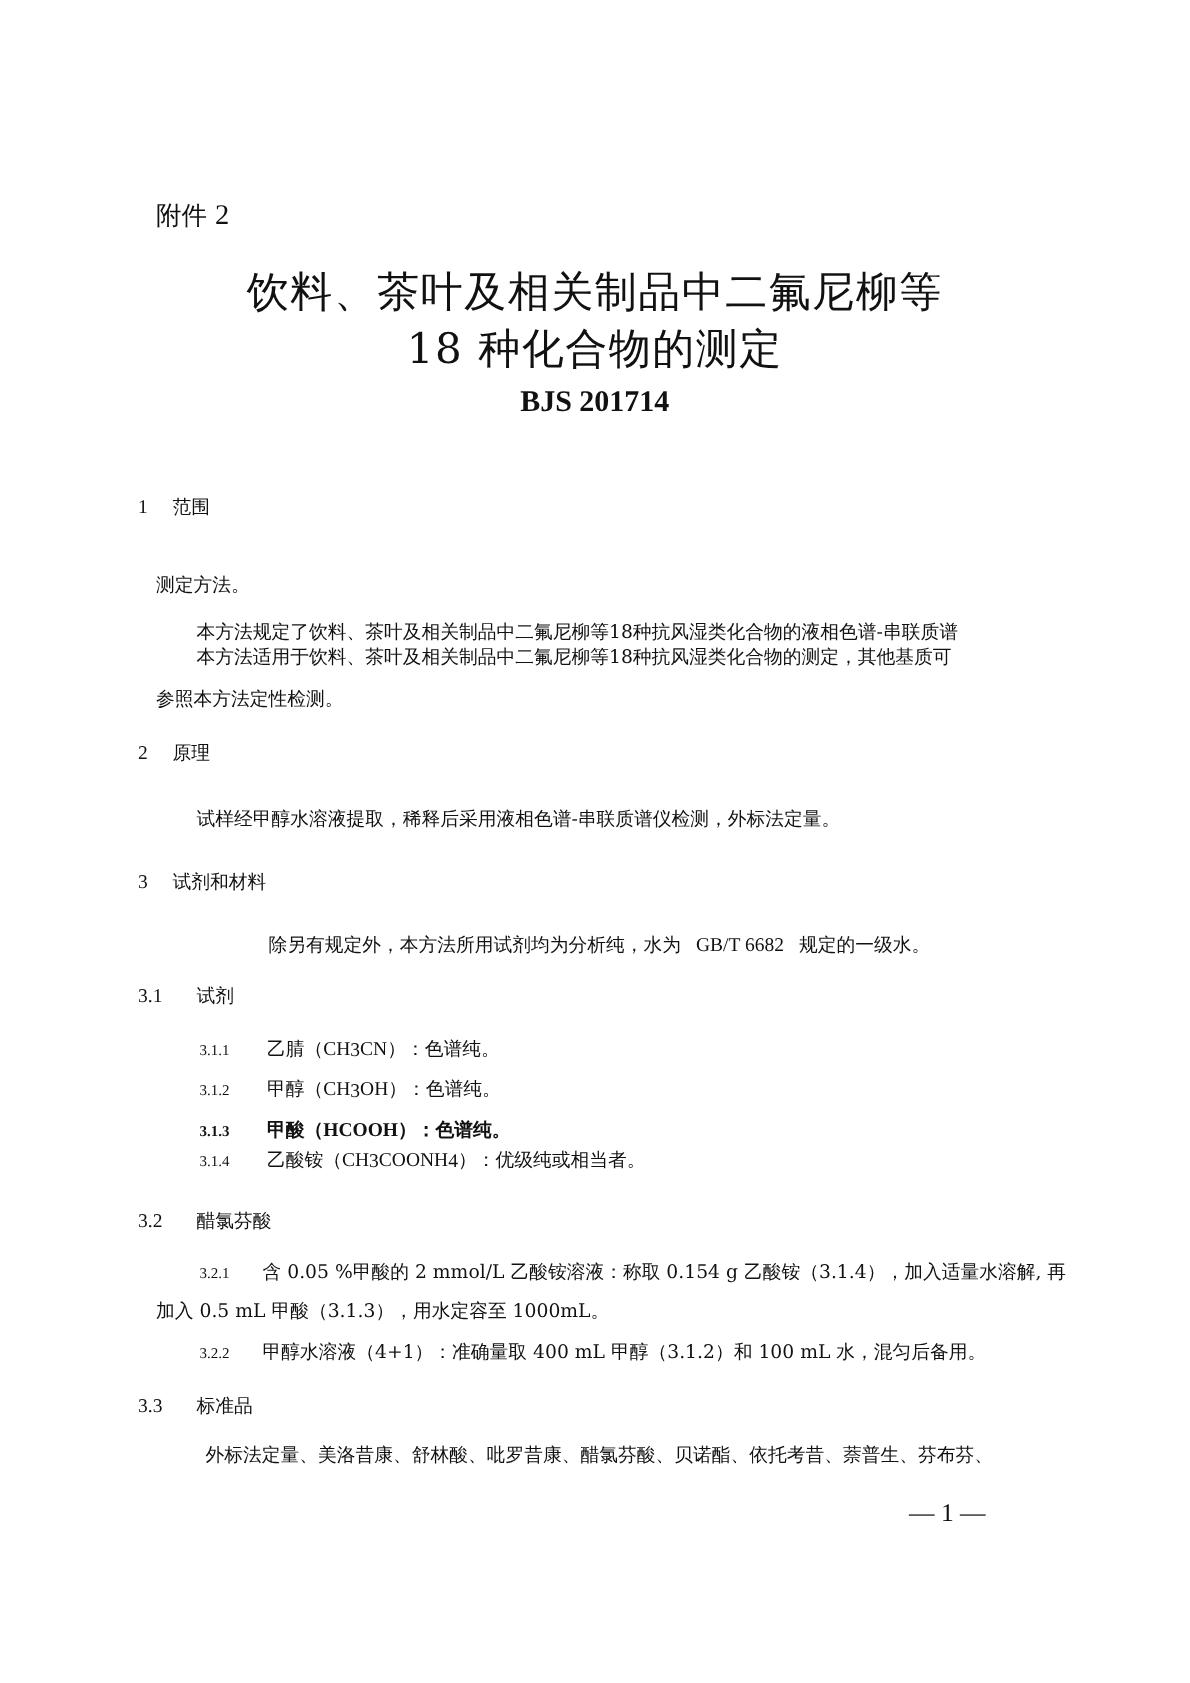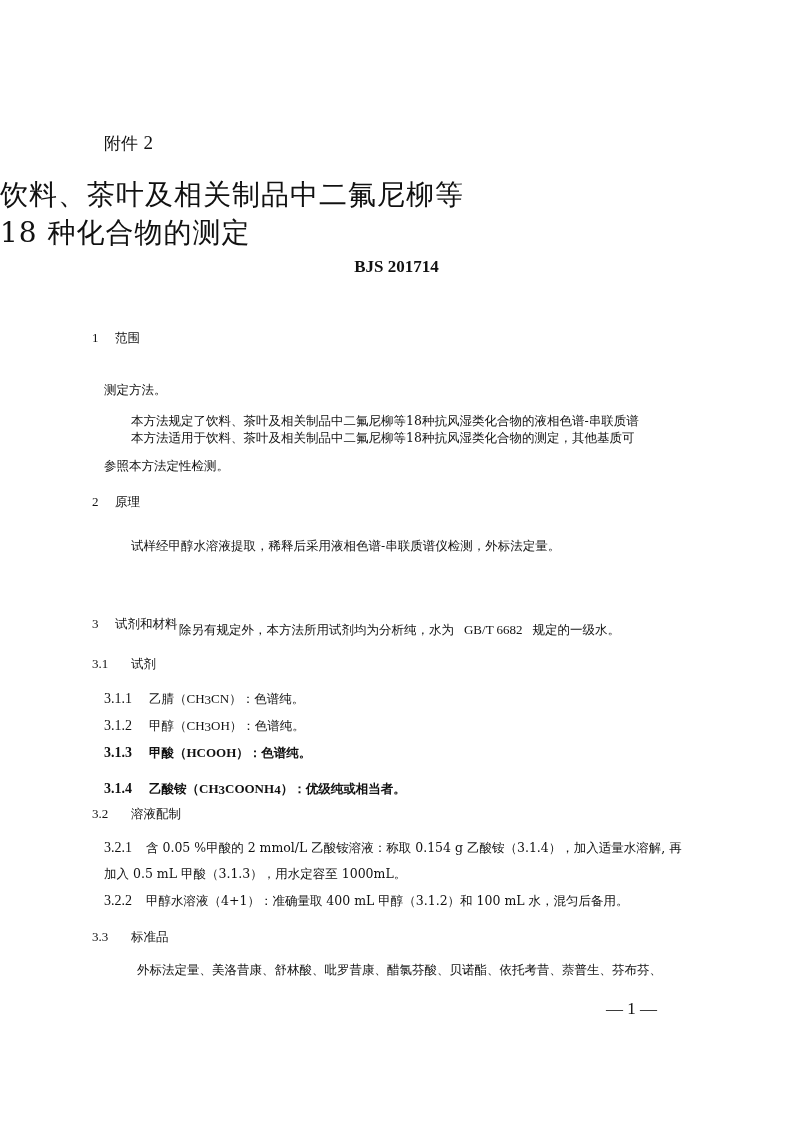--- a/index.html
+++ b/index.html
@@ -1,30 +1,30 @@
 <!DOCTYPE html>
 <html><head>
 <meta charset="utf-8">
 <style>
   html, body { margin: 0; padding: 0; background: #ffffff; }
   body { width: 793px; height: 1122px; position: relative; overflow: hidden; color: #111; font-family: "DejaVu Serif", "Liberation Serif", serif; }
   .abs { position: absolute; white-space: nowrap; }
   .attach { left: 104px; top: 132px; font-size: 17px; font-family: "DejaVu Sans", "Liberation Sans", sans-serif; }
   .attach .num { font-family: "Liberation Serif", serif; font-size: 19px; }
-  .title { left: 0; width: 793px; font-size: 28px; font-family: "DejaVu Serif", serif; letter-spacing: 1px; }
+  .title { left: 0; width: 793px; text-align: center; font-size: 28px; font-family: "DejaVu Serif", serif; letter-spacing: 1px; }
   .t1 { top: 176px; }
   .t2 { top: 214px; }
-  .code { left: 0; width: 793px; top: 257px; text-align: center; font-size: 17px; font-weight: bold; font-family: "Liberation Serif", serif; }
+  .code { left: 0; width: 793px; top: 257px; text-align: center; font-size: 20px; font-weight: bold; font-family: "Liberation Serif", serif; }
   .h { left: 92px; font-size: 12.5px; font-family: "DejaVu Sans", "Liberation Sans", sans-serif; }
   .h .n { font-family: "Liberation Serif", serif; display: inline-block; min-width: 19px; font-size: 13px; }
   .h .n2 { min-width: 35px; }
   .p { left: 104px; font-size: 12.5px; font-family: "DejaVu Serif", serif; }
   .indent { left: 131px; }
   .latin { font-family: "Liberation Serif", serif; font-size: 13px; }
-  .item .n { font-family: "Liberation Serif", serif; display: inline-block; min-width: 45px; font-size: 14px; }
+  .item .n { font-family: "Liberation Serif", serif; display: inline-block; min-width: 45px; font-size: 10px; margin-left: 29px; }
   sub { font-size: 8px; vertical-align: -1px; }
   .pagenum { left: 606px; top: 999px; font-size: 17px; font-family: "Liberation Serif", serif; }
 </style>
 </head>
 <body>
 
 <div class="abs attach">
   <span>附件</span>
   <span class="num">2</span>
 </div>
@@ -41,21 +41,21 @@
 <div class="abs p" style="top:382px;">测定方法。</div>
 <div class="abs p indent" style="top:430px;">本方法适用于饮料、茶叶及相关制品中二氟尼柳等18种抗风湿类化合物的测定，其他基质可</div>
 <div class="abs p" style="top:458px;">参照本方法定性检测。</div>
 
 <div class="abs h" style="top:494px;">
   <span class="n">2</span>
   <span>原理</span>
 </div>
 <div class="abs p indent" style="top:538px;">试样经甲醇水溶液提取，稀释后采用液相色谱-串联质谱仪检测，外标法定量。</div>
 
-<div class="abs h" style="top:580px;margin-top:36px;">
+<div class="abs h" style="top:580px;">
   <span class="n">3</span>
   <span>试剂和材料</span>
 </div>
 <div class="abs p indent" style="top:622px;padding-left:48px;">
   <span>除另有规定外，本方法所用试剂均为分析纯，水为</span>
   <span class="latin" style="margin:0 6px;">GB/T 6682</span>
   <span>规定的一级水。</span>
 </div>
 
 <div class="abs h" style="top:656px;">
@@ -65,27 +65,27 @@
 
 <div class="abs p item" style="top:691px;">
   <span class="n">3.1.1</span><span>乙腈（</span><span class="latin">CH</span><sub class="latin">3</sub><span class="latin">CN</span><span>）：色谱纯。</span>
 </div>
 <div class="abs p item" style="top:718px;">
   <span class="n">3.1.2</span><span>甲醇（</span><span class="latin">CH</span><sub class="latin">3</sub><span class="latin">OH</span><span>）：色谱纯。</span>
 </div>
 <div class="abs p item" style="top:745px;font-weight:bold;">
   <span class="n">3.1.3</span><span>甲酸（</span><span class="latin">HCOOH</span><span>）：色谱纯。</span>
 </div>
-<div class="abs p item" style="top:781px;font-weight:bold;">
+<div class="abs p item" style="top:765px;">
   <span class="n">3.1.4</span><span>乙酸铵（</span><span class="latin">CH</span><sub class="latin">3</sub><span class="latin">COONH</span><sub class="latin">4</sub><span>）：优级纯或相当者。</span>
 </div>
 
 <div class="abs h" style="top:806px;">
   <span class="n n2">3.2</span>
-  <span>溶液配制</span>
+  <span>醋氯芬酸</span>
 </div>
 <div class="abs p item" style="top:840px;">
   <span class="n" style="min-width:42px;">3.2.1</span><span>含 0.05 %甲酸的 2 mmol/L 乙酸铵溶液：称取 0.154 g 乙酸铵（3.1.4），加入适量水溶解, 再</span>
 </div>
 <div class="abs p" style="top:866px;">加入 0.5 mL 甲酸（3.1.3），用水定容至 1000mL。</div>
 <div class="abs p item" style="top:893px;">
   <span class="n" style="min-width:42px;">3.2.2</span><span>甲醇水溶液（4+1）：准确量取 400 mL 甲醇（3.1.2）和 100 mL 水，混匀后备用。</span>
 </div>
 
 <div class="abs h" style="top:929px;">

